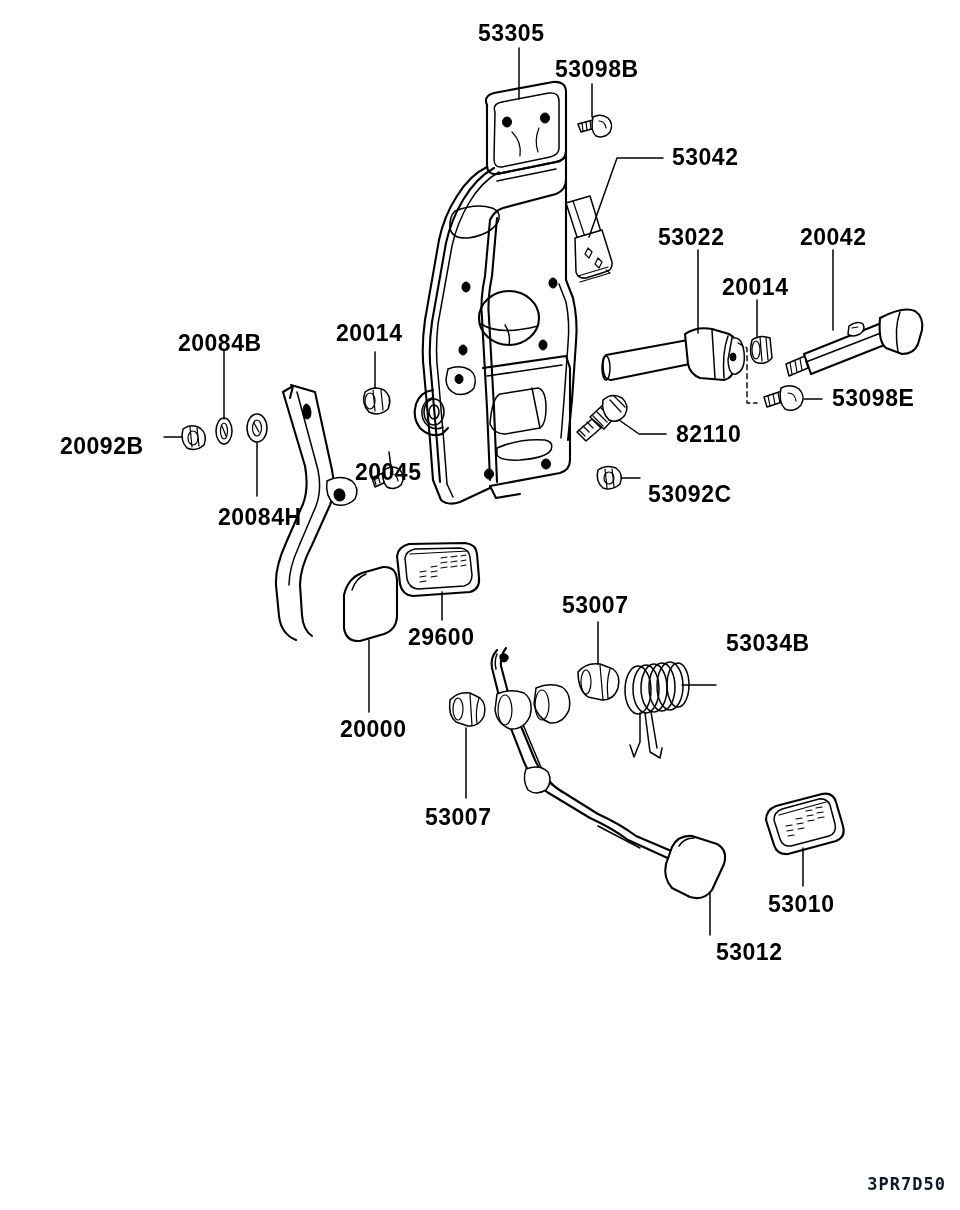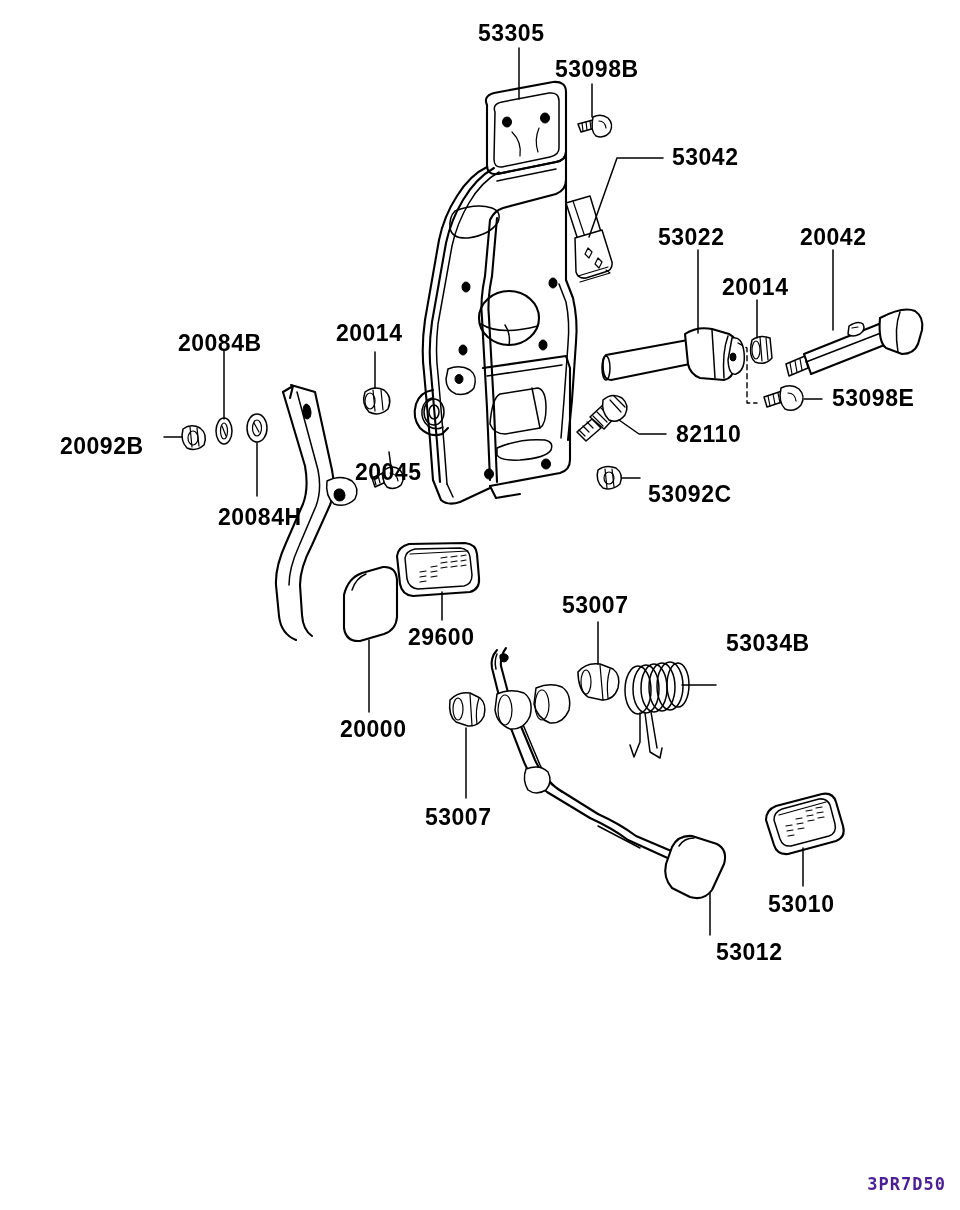--- a/index.html
+++ b/index.html
@@ -33,21 +33,21 @@
     line-height: 1;
   }
   #drawing-code {
     position: absolute;
     right: 14px;
     bottom: 16px;
     font-family: "DejaVu Sans Mono", monospace;
     font-size: 17px;
     font-weight: bold;
     letter-spacing: 1px;
-    color: #4c1d95;
+    color: #0f172a;
     white-space: nowrap;
   }
   .ln { fill: none; stroke: #000; stroke-width: 2.1; stroke-linejoin: round; stroke-linecap: round; }
   .ln-thin { fill: none; stroke: #000; stroke-width: 1.5; stroke-linejoin: round; stroke-linecap: round; }
   .ln-hair { fill: none; stroke: #000; stroke-width: 1.2; stroke-linejoin: round; stroke-linecap: round; }
   .fillw { fill: #fff; stroke: #000; stroke-width: 2.1; stroke-linejoin: round; }
   .fillw-thin { fill: #fff; stroke: #000; stroke-width: 1.5; stroke-linejoin: round; }
   .fillk { fill: #000; stroke: #000; stroke-width: 1; }
   .dashln { fill: none; stroke: #000; stroke-width: 1.4; stroke-dasharray: 5 4; }
 </style>

